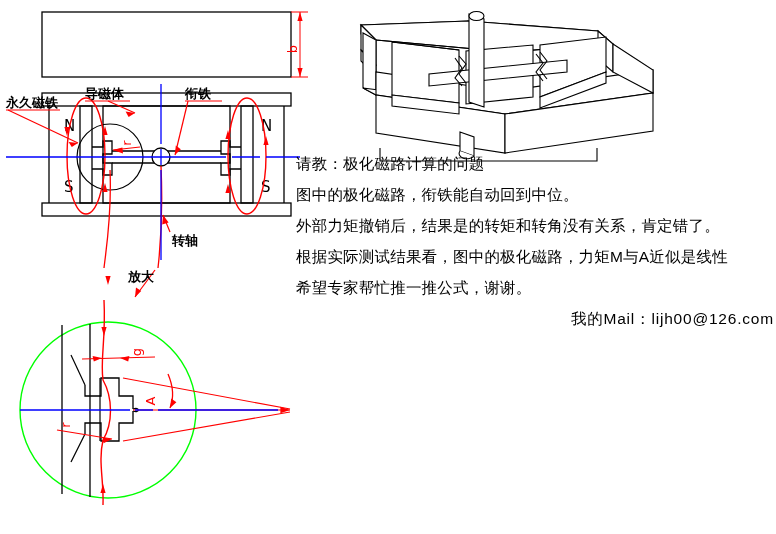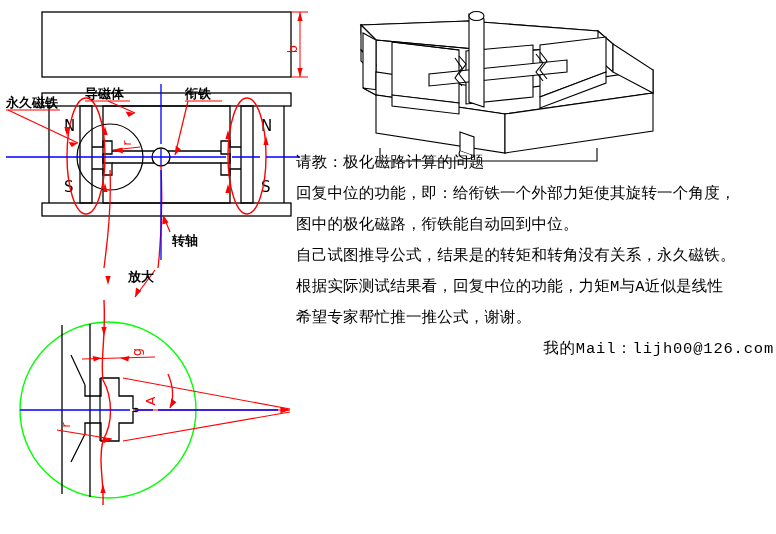--- a/index.html
+++ b/index.html
@@ -23,21 +23,21 @@
     left: 0;
     top: 0;
     width: 776px;
     height: 534px;
   }
   .qtext {
     position: absolute;
     left: 296px;
     top: 148px;
     width: 478px;
-    font-family: Liberation Mono, monospace;
+    font-family: Liberation Sans, sans-serif;
     font-size: 15.5px;
     line-height: 31px;
     color: #000000;
     letter-spacing: 0.2px;
     white-space: nowrap;
   }
   .qline {
     height: 31px;
     overflow: visible;
   }
@@ -263,21 +263,20 @@
     <g>
       <line x1="113" y1="150" x2="140" y2="147" stroke="#ff0000" stroke-width="1.2"></line>
       <path d="M113,150 l9.4,-2.4 l0.6,5.8 Z" fill="#ff0000" stroke="none"></path>
       <text x="131" y="143" class="lat-label" transform="rotate(-90 131 143)" text-anchor="middle">r</text>
     </g>
 
   </svg>
 
   <div class="qtext">
     <div class="qline">请教：极化磁路计算的问题</div>
-    <div class="qline">回复中位的功能，即：给衔铁一个外部力矩使其旋转一个角度，</div>
     <div class="qline">图中的极化磁路，衔铁能自动回到中位。</div>
-    <div class="qline">自己试图推导公式，结果是的转矩和转角没有关系，永久磁铁。</div>
-    <div class="qline">根据实际测试结果看，回复中位的功能，力矩M与A近似是线性</div>
+    <div class="qline">外部力矩撤销后，结果是的转矩和转角没有关系，肯定错了。</div>
+    <div class="qline">根据实际测试结果看，图中的极化磁路，力矩M与A近似是线性</div>
     <div class="qline">希望专家帮忙推一推公式，谢谢。</div>
     <div class="qline mono-ish">我的Mail：lijh00@126.com</div>
   </div>
 
 </div>
 
 </body></html>

